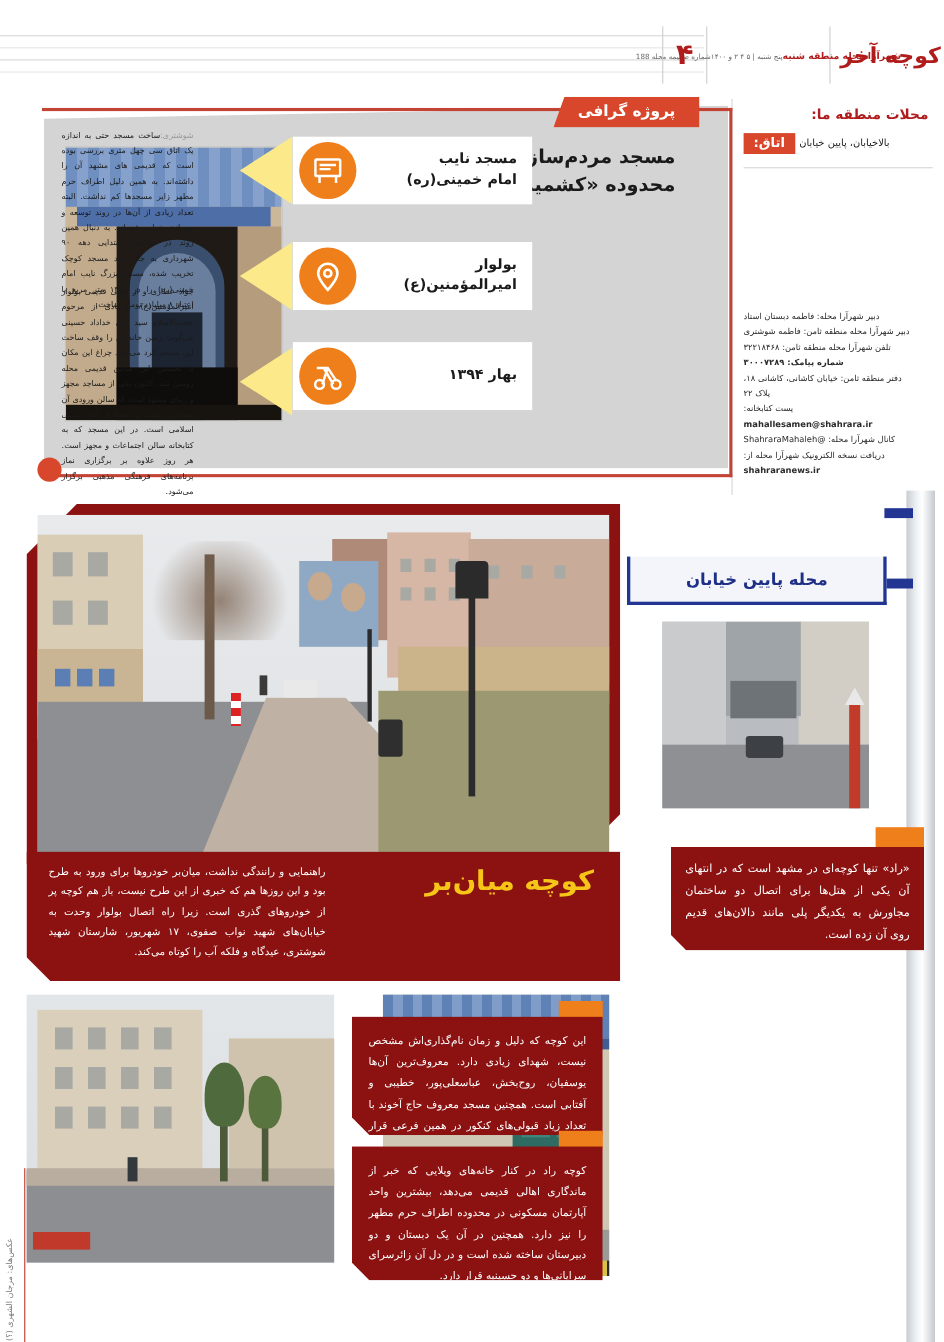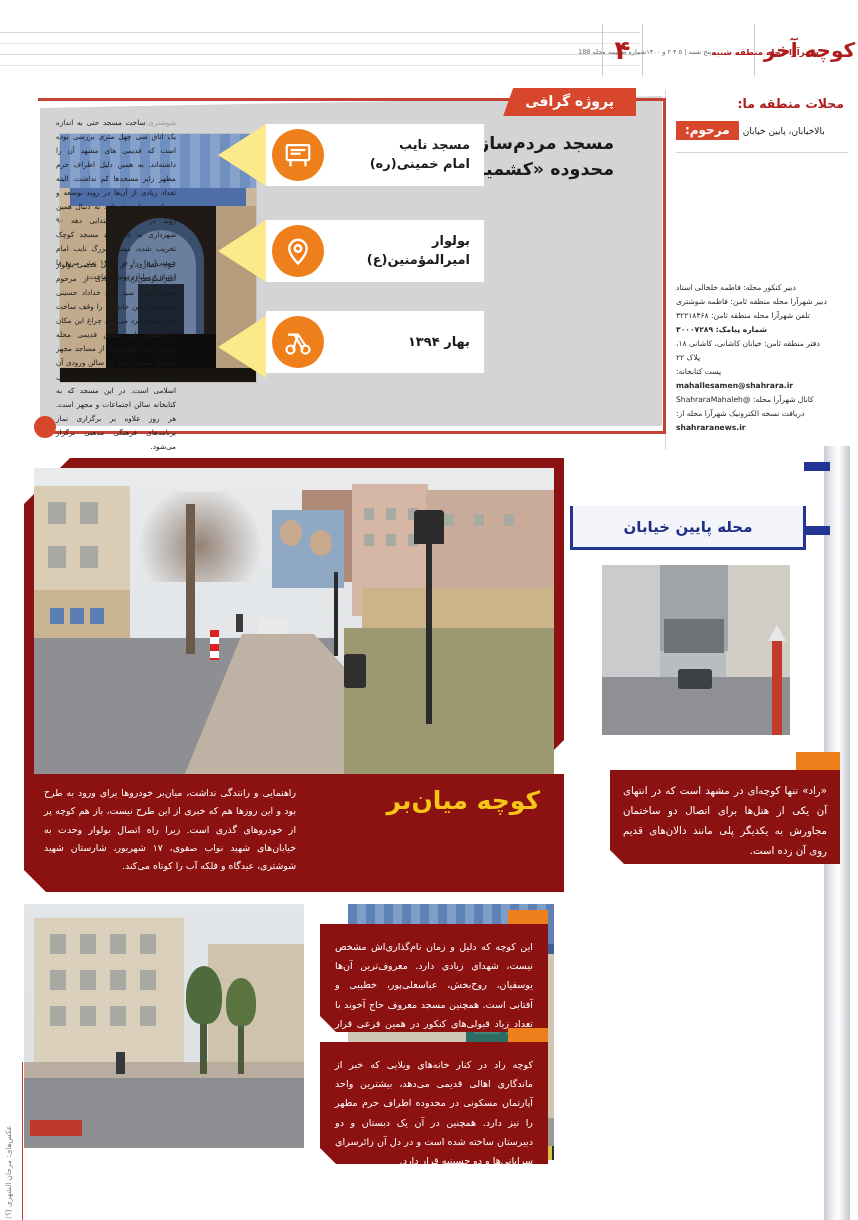--- a/index.html
+++ b/index.html
@@ -174,26 +174,26 @@
       </div>
       <div class="mast-cell pagenum">۴</div>
     </div>
   </div>
 
   <div class="sb-divider"></div>
   <div class="sidebar">
     <div class="sb-title">محلات منطقه ما:</div>
     <div class="sb-row">
       <span class="sb-tagtext">بالاخیابان، پایین خیابان</span>
-      <span class="sb-tag">مرحوم:</span>
+      <span class="sb-tag">اتاق:</span>
     </div>
     <div class="sb-rule"></div>
 
     <div class="sb-contact">
-      <p>دبیر کنکور محله: فاطمه خلخالی استاد</p>
+      <p>دبیر شهرآرا محله: فاطمه دبستان استاد</p>
       <p>دبیر شهرآرا محله منطقه ثامن: فاطمه شوشتری</p>
       <p>تلفن شهرآرا محله منطقه ثامن: ۳۲۲۱۸۴۶۸</p>
       <div class="blk2">
         <p class="bold">شماره پیامک: ۳۰۰۰۷۲۸۹</p>
         <p>دفتر منطقه ثامن: خیابان کاشانی، کاشانی ۱۸،</p>
         <p>پلاک ۲۲</p>
         <p>پست کتابخانه:</p>
         <p class="ltr bold">mahallesamen@shahrara.ir</p>
         <p>کانال شهرآرا محله: @ShahraraMahaleh</p>
         <p>دریافت نسخه الکترونیک شهرآرا محله از:</p>

